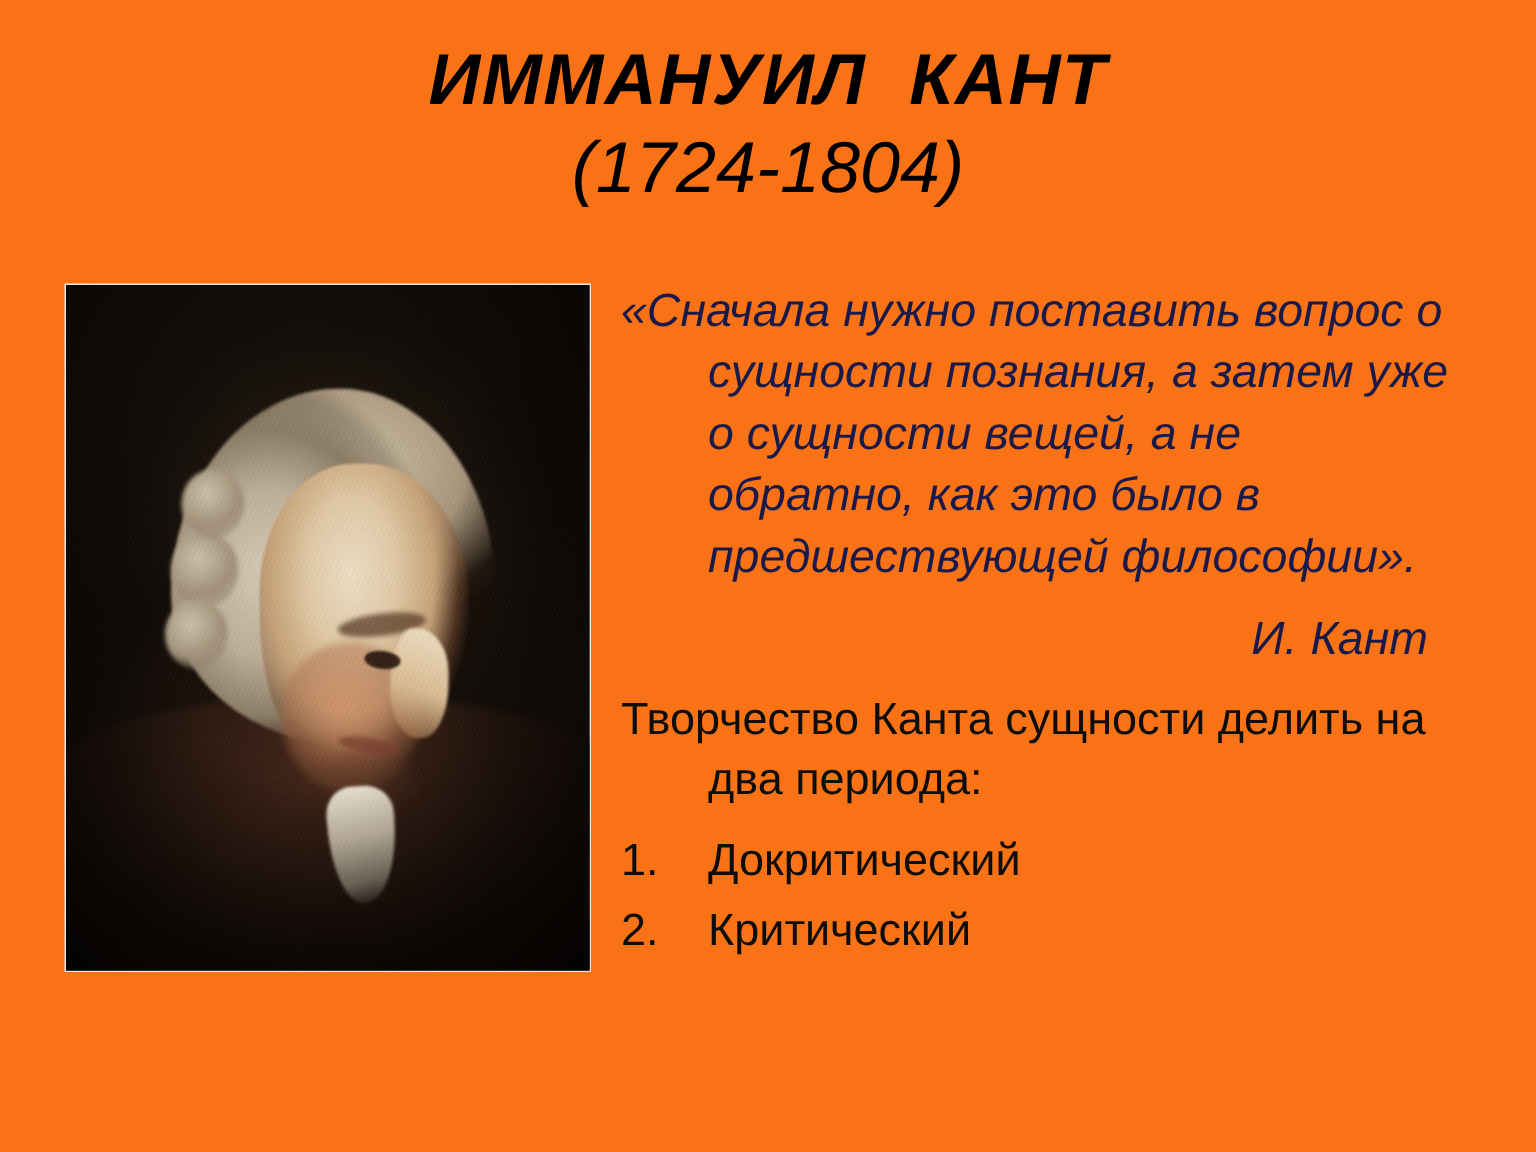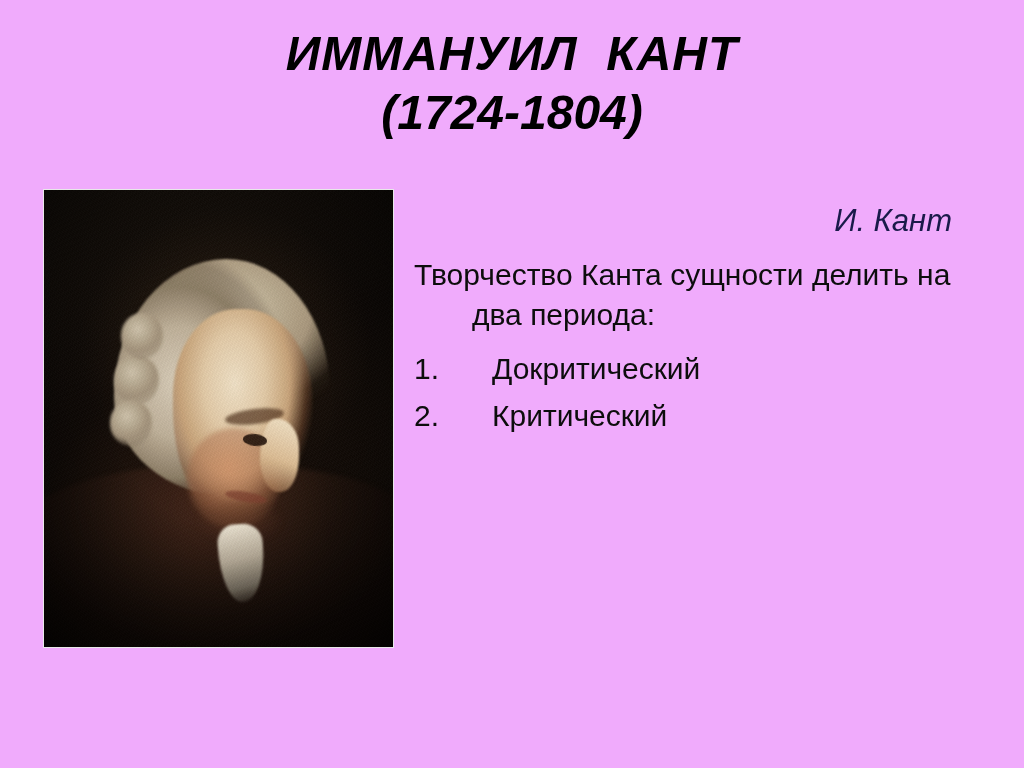--- a/index.html
+++ b/index.html
@@ -12,21 +12,21 @@
     width: 1024px;
     height: 768px;
     overflow: hidden;
     font-family: "Liberation Sans", "DejaVu Sans", sans-serif;
     position: relative;
   }
 
   .slide {
     position: absolute;
     inset: 0;
-    background: #f0abfc;
+    background: #f97316;
   }
 
   
   .title-block {
     position: absolute;
     left: 0;
     top: 26px;
     width: 1024px;
     text-align: center;
   }
@@ -35,21 +35,21 @@
     font-weight: bold;
     font-style: italic;
     color: #000000;
     letter-spacing: 1px;
     line-height: 1.18;
     white-space: pre;
     margin: 0;
   }
   .title-line2 {
     font-size: 48px;
-    font-weight: bold;
+    font-weight: normal;
     font-style: italic;
     color: #000000;
     line-height: 1.18;
     margin: 0;
     padding-top: 2px;
   }
 
   
   .portrait-frame {
     position: absolute;
@@ -256,21 +256,20 @@
     color: #0d0d0d;
     font-size: 30px;
     line-height: 47px;
   }
   .ol li .num {
     width: 58px;
     flex: 0 0 58px;
   }
   .ol li .txt {
     flex: 1 1 auto;
-    margin-left: 20px;
   }
 </style>
 </head>
 <body>
 
 <div class="slide">
 
   <div class="title-block">
     <div class="title-line1">ИММАНУИЛ  КАНТ</div>
     <div class="title-line2">(1724-1804)</div>
@@ -291,20 +290,21 @@
       <div class="eye"></div>
       <div class="mouth"></div>
       <div class="cravat"></div>
       <div class="grain"></div>
       <div class="vignette"></div>
     </div>
   </div>
 
   <div class="content">
 
+    <p class="quote">«Сначала нужно поставить вопрос о сущности познания, а затем уже о сущности вещей, а не обратно, как это было в предшествующей философии».</p>
 
     <p class="attribution">И. Кант</p>
 
     <p class="body-text">Творчество Канта сущности делить на два периода:</p>
 
     <ol class="ol">
       <li>
         <span class="num">1.</span>
         <span class="txt">Докритический</span>
       </li>

